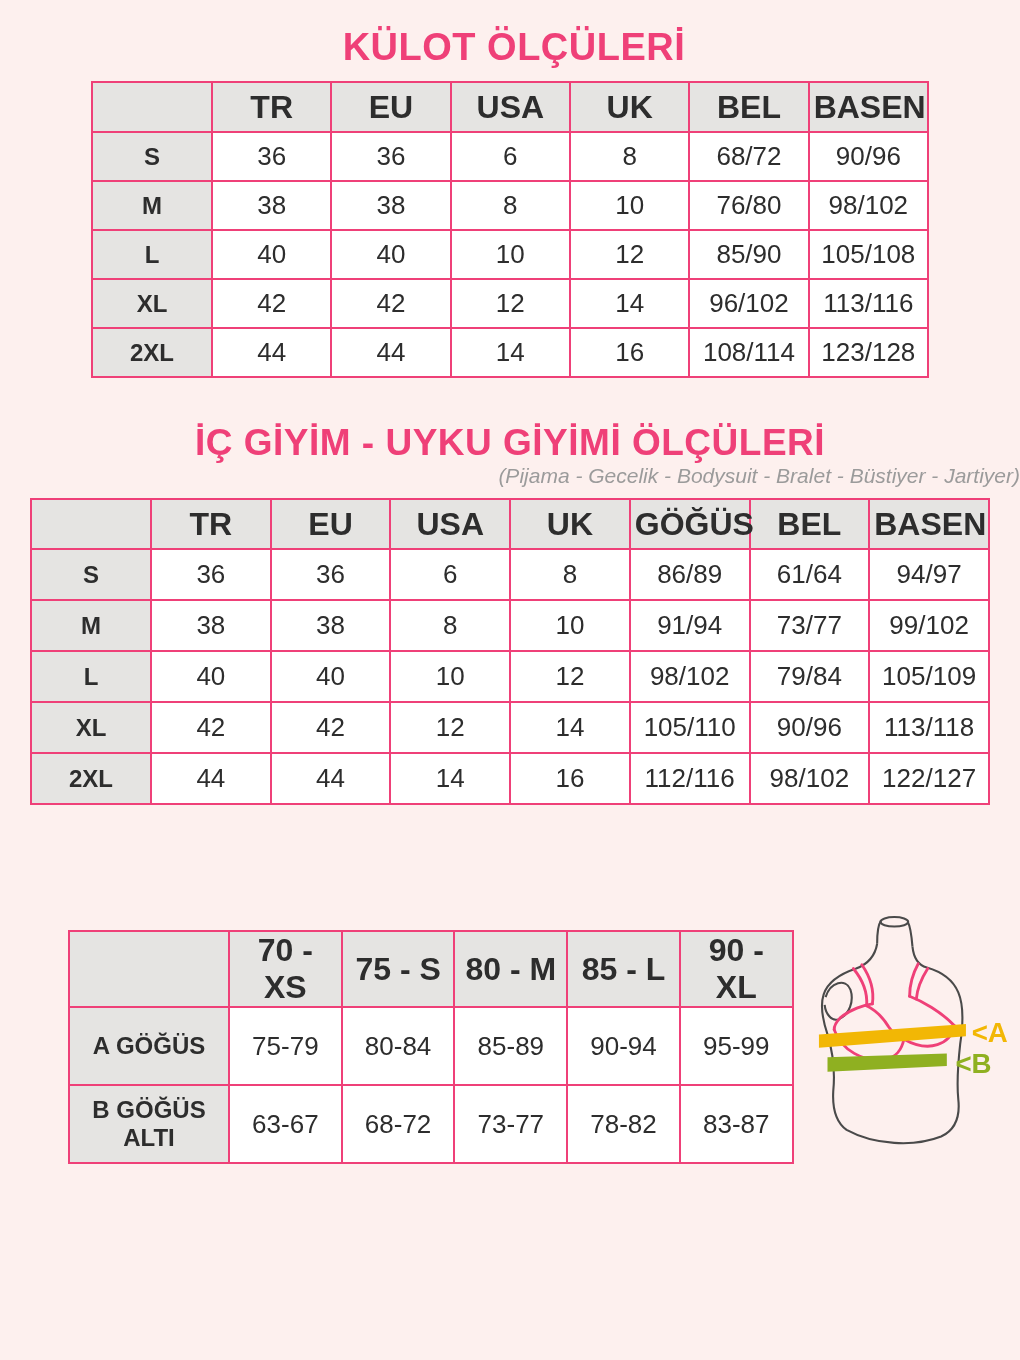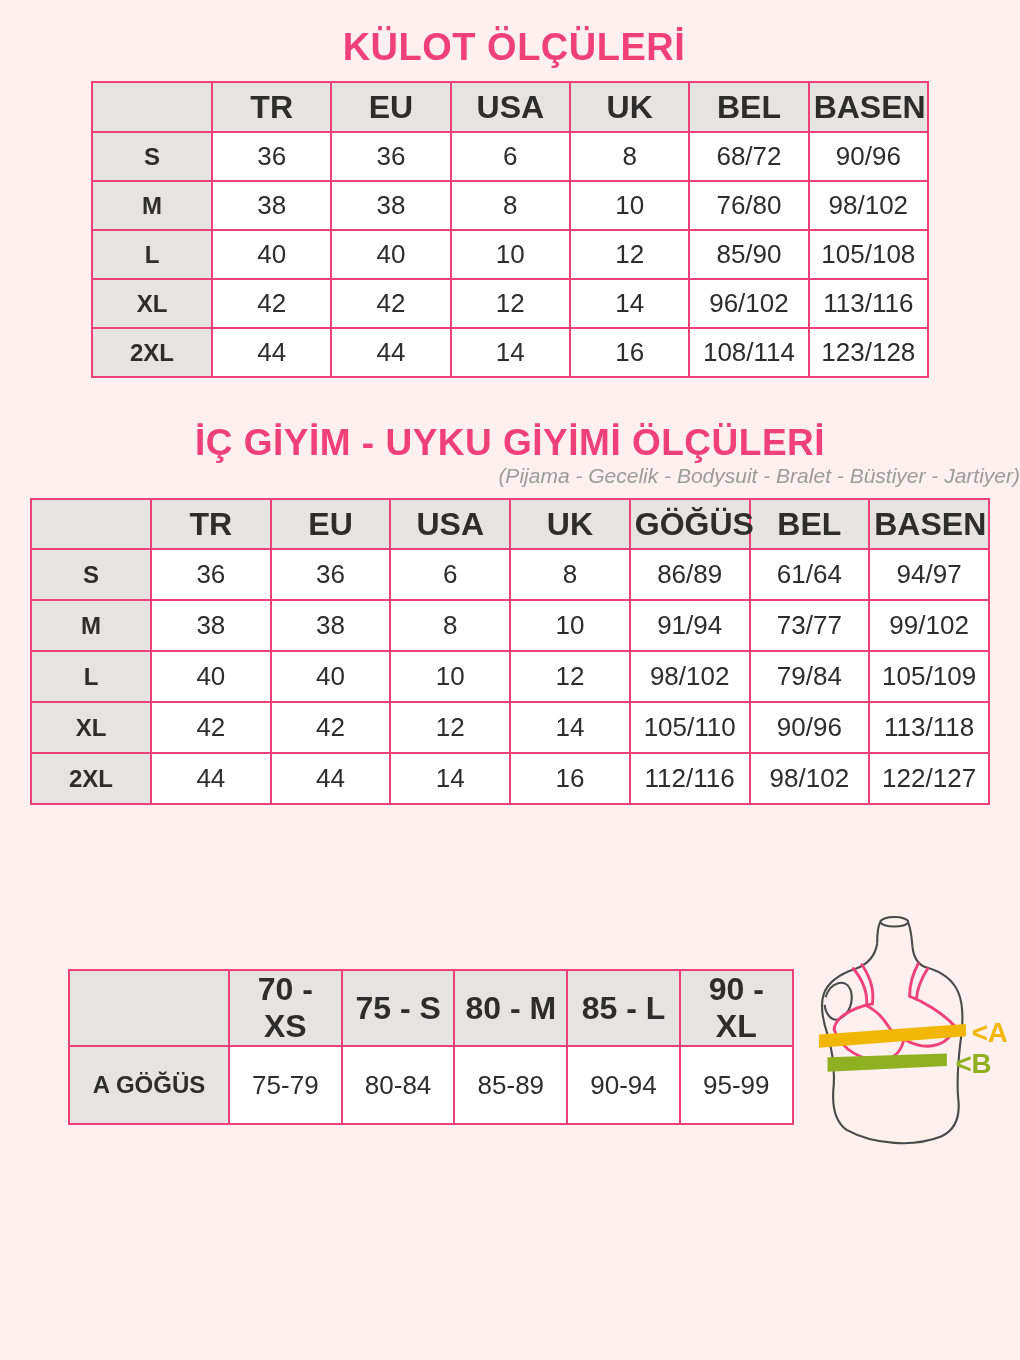--- a/index.html
+++ b/index.html
@@ -222,20 +222,28 @@
         </thead>
       <tbody>
           <tr>
             <th>A GÖĞÜS</th>
             <td>75-79</td>
             <td>80-84</td>
             <td>85-89</td>
             <td>90-94</td>
             <td>95-99</td>
           </tr>
+          <tr>
+            <th>B GÖĞÜS ALTI</th>
+            <td>63-67</td>
+            <td>68-72</td>
+            <td>73-77</td>
+            <td>78-82</td>
+            <td>83-87</td>
+          </tr>
         </tbody>
     </table>
 
     <svg class="illustration" width="235" height="272" viewBox="0 0 235 272">
 
       <g stroke="#4a4a4a" stroke-width="2.2" fill="none">
         <path d="M85,32 C83,44 76,53 63,58 C45,64 33,73 29,85 C25,97 28,112 33,127
                  C39,147 41,167 39,187 C38,206 42,219 53,227 C82,243 124,245 152,234
                  C167,227 172,213 170,195 C168,175 170,155 172,137 C175,117 176,97 170,83
                  C164,69 151,61 137,57 C127,54 123,45 122,35"></path>

